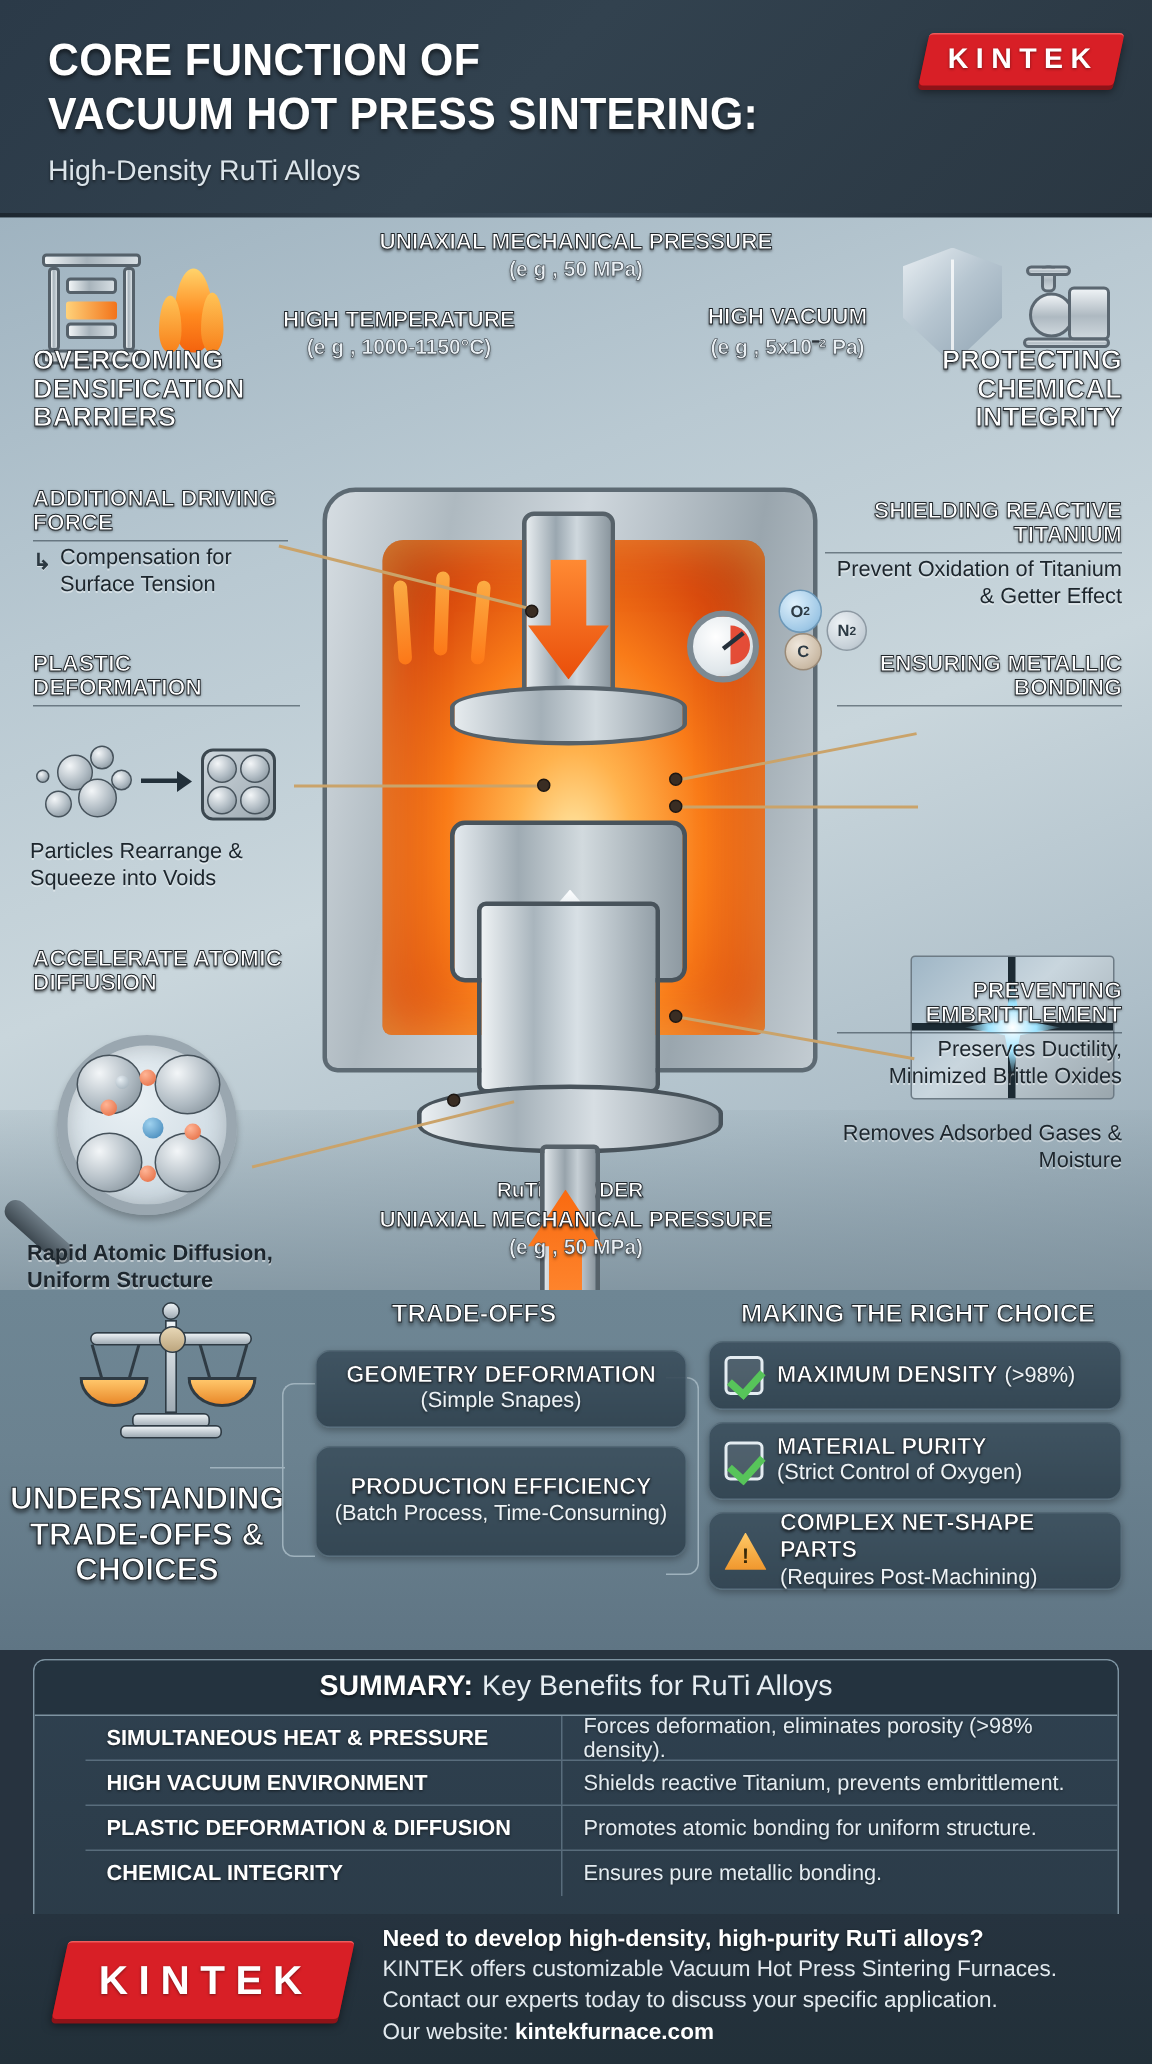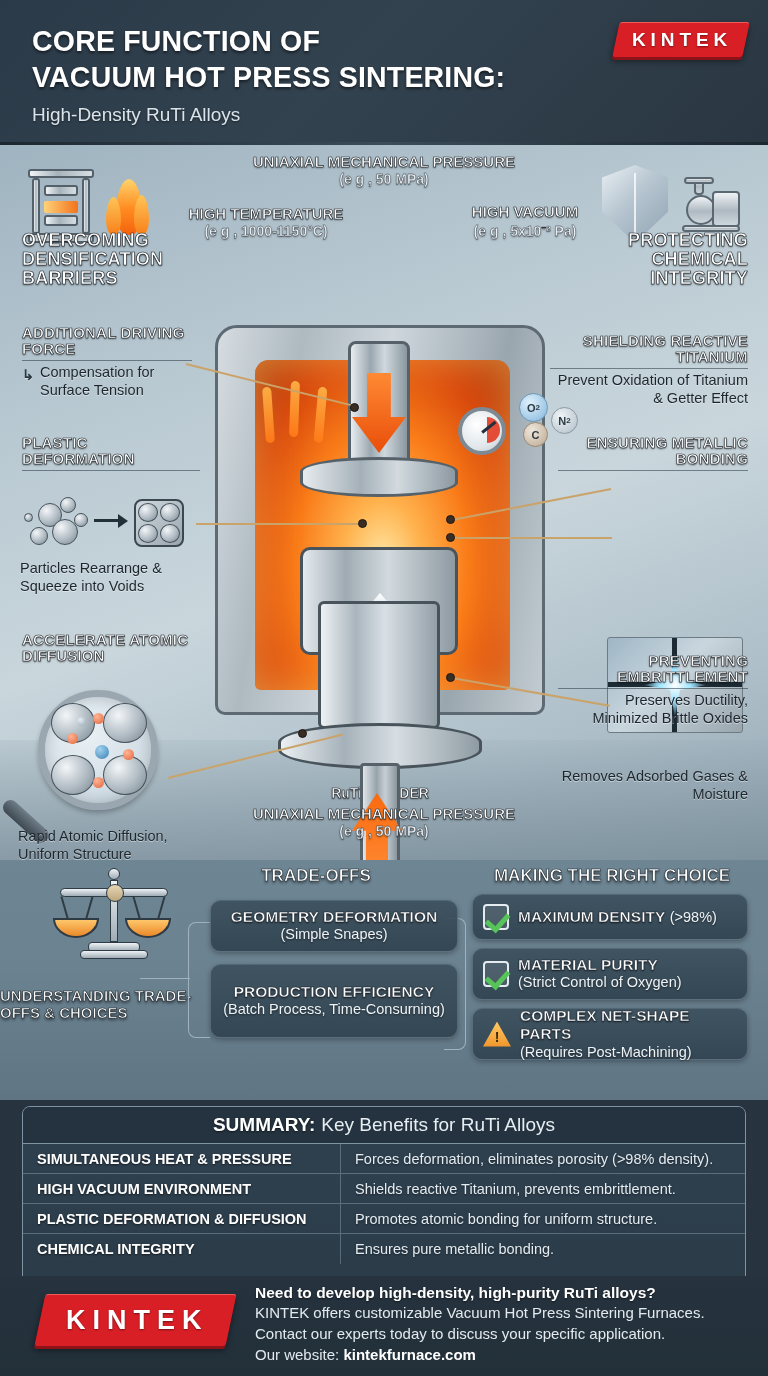--- a/index.html
+++ b/index.html
@@ -264,22 +264,22 @@
     background: linear-gradient(180deg,#6e8694 0%,#6b8290 45%,#5f7584 100%);
   }
   .scale-icon{ position:absolute; left:52px; top:8px; width:120px; height:90px;}
   .sc{ position:absolute; background:linear-gradient(180deg,#eef3f6,#9fabb4); border:1.5px solid #2f3b44;}
   .pan{
     position:absolute; width:46px; height:20px;
     background:linear-gradient(180deg,#ffc66a,#e9892a);
     border:2px solid #2f3b44; border-radius:0 0 40px 40px/0 0 34px 34px;
   }
   .und-title{
-    position:absolute; left:0; top:128px; width:196px; 
-    font-weight:800; font-size:15px; line-height:1.12; color:#fff;
+    position:absolute; left:0; top:128px; width:196px; text-align:center;
+    font-weight:800; font-size:21px; line-height:1.12; color:#fff;
     -webkit-text-stroke:.7px #1d262c;
     text-shadow:0 2px 3px rgba(0,0,0,.6);
   }
   .col-head{
     position:absolute; font-weight:800; font-size:17px; color:#fff;
     -webkit-text-stroke:.6px #1d262c; text-shadow:0 2px 3px rgba(0,0,0,.55);
     text-align:center;
   }
   .card{
     position:absolute; border-radius:10px;
@@ -322,21 +322,21 @@
     border:1.6px solid #7e94a2; border-radius:8px; overflow:hidden;
     background: linear-gradient(180deg,#2f4150 0%,#2b3b48 100%);
   }
   .sum-head{
     height:37px; display:flex; align-items:center; justify-content:center;
     background:#24333f;
     border-bottom:1.6px solid #7e94a2;
   }
   .sum-head .sh1{ font-weight:800; font-size:19px; color:#fff; text-shadow:0 1px 2px rgba(0,0,0,.6);}
   .sum-head .sh2{ font-weight:400; font-size:19px; color:#e7eef3; margin-left:6px;}
-  .srow{ display:flex; height:30px; border-bottom:1px solid rgba(150,175,190,.42);}
+  .srow{ display:flex; height:30px; border-bottom:1px solid rgba(150,175,190,.42);margin-left:34px;}
   .srow:last-child{ border-bottom:0; }
   .scell-k{
     width:318px; display:flex; align-items:center; padding-left:14px;
     font-weight:800; font-size:14.5px; color:#ffffff;
     border-right:1px solid rgba(150,175,190,.42);
     text-shadow:0 1px 2px rgba(0,0,0,.6);
   }
   .scell-v{
     flex:1; display:flex; align-items:center; padding-left:14px;
     font-size:14.5px; color:#e4ecf1; text-shadow:0 1px 2px rgba(0,0,0,.45);
@@ -474,21 +474,21 @@
       <div class="ball" style="left:6px;top:58px;width:44px;height:40px"></div>
       <div class="ball" style="left:58px;top:58px;width:44px;height:40px"></div>
       <div class="atom" style="left:50px;top:48px;width:14px;height:14px;background:radial-gradient(circle at 35% 30%,#9fd2ef,#3a80b4)"></div>
       <div class="atom" style="left:48px;top:16px;width:11px;height:11px;background:radial-gradient(circle at 35% 30%,#ffb596,#e2653a)"></div>
       <div class="atom" style="left:22px;top:36px;width:11px;height:11px;background:radial-gradient(circle at 35% 30%,#ffb596,#e2653a)"></div>
       <div class="atom" style="left:78px;top:52px;width:11px;height:11px;background:radial-gradient(circle at 35% 30%,#ffb596,#e2653a)"></div>
       <div class="atom" style="left:48px;top:80px;width:11px;height:11px;background:radial-gradient(circle at 35% 30%,#ffb596,#e2653a)"></div>
       <div class="atom" style="left:32px;top:20px;width:9px;height:9px;background:radial-gradient(circle at 35% 30%,#e7eef3,#97a7b2)"></div>
     </div>
     <div class="mag-handle"></div>
-    <div class="lab" style="left:18px;top:680px;width:200px;">
+    <div class="lab" style="left:18px;top:680px;width:200px;font-weight:bold;">
       <div class="bd">Rapid Atomic Diffusion, Uniform Structure</div>
     </div>
 
     <div class="icon-shield"></div>
     <div class="icon-pump">
       <div class="pp" style="left:8px;top:18px;width:30px;height:30px;border-radius:50%"></div>
       <div class="pp" style="left:34px;top:14px;width:28px;height:36px"></div>
       <div class="pp" style="left:16px;top:0px;width:10px;height:18px"></div>
       <div class="pp" style="left:6px;top:0px;width:30px;height:7px"></div>
       <div class="pp" style="left:4px;top:48px;width:58px;height:7px"></div>
@@ -505,21 +505,21 @@
 
     <div class="lab rt" style="right:20px;top:290px;width:190px;">
       <div class="hd">ENSURING METALLIC BONDING</div>
       <div class="rule"></div>
     </div>
     <div class="bond-img">
       <div class="bond-line" style="left:0;top:44px;width:136px;height:5px"></div>
       <div class="bond-line" style="left:64px;top:0;width:5px;height:96px"></div>
       <div class="bond-star"></div>
     </div>
-    <div class="lab rt" style="right:20px;top:600px;width:190px;margin-top:20px;">
+    <div class="lab rt" style="right:20px;top:600px;width:190px;">
       <div class="bd">Removes Adsorbed Gases &amp; Moisture</div>
     </div>
 
     <div class="lab rt" style="right:20px;top:508px;width:190px;">
       <div class="hd">PREVENTING EMBRITTLEMENT</div>
       <div class="rule"></div>
       <div class="bd">Preserves Ductility, Minimized Brittle Oxides</div>
     </div>
 
     <div class="conn" style="left:186px;top:218px;width:170px;transform:rotate(14deg)"></div>

